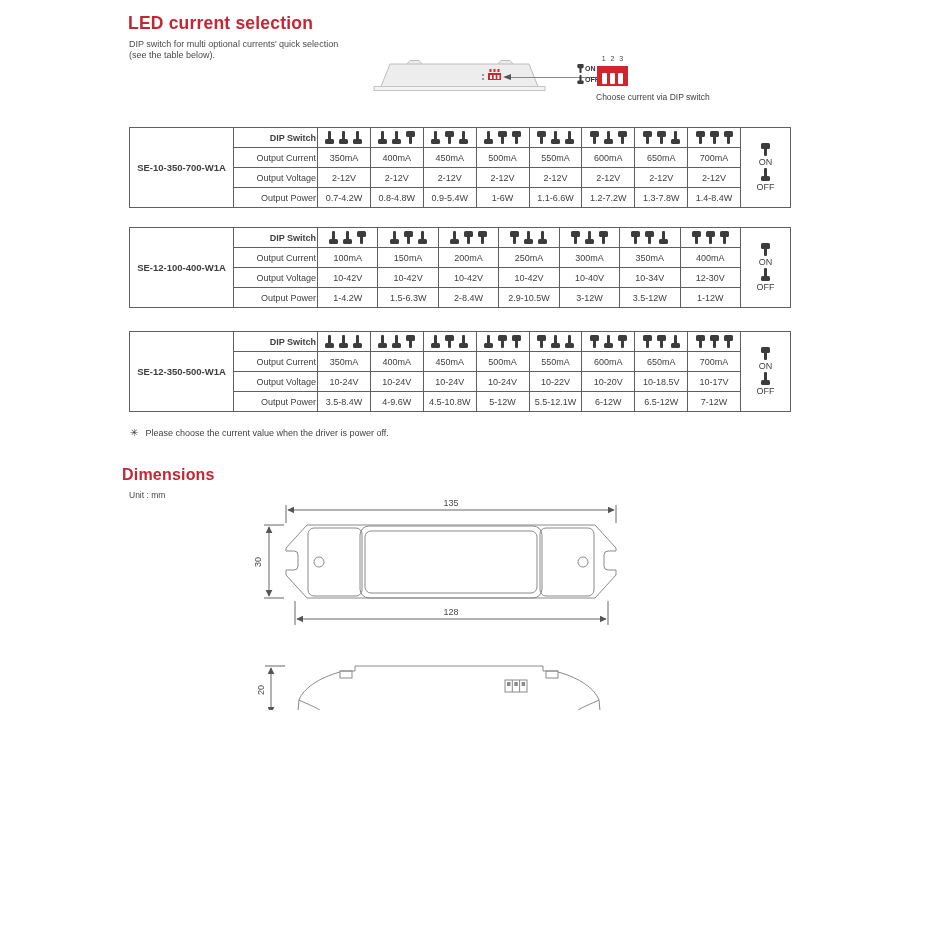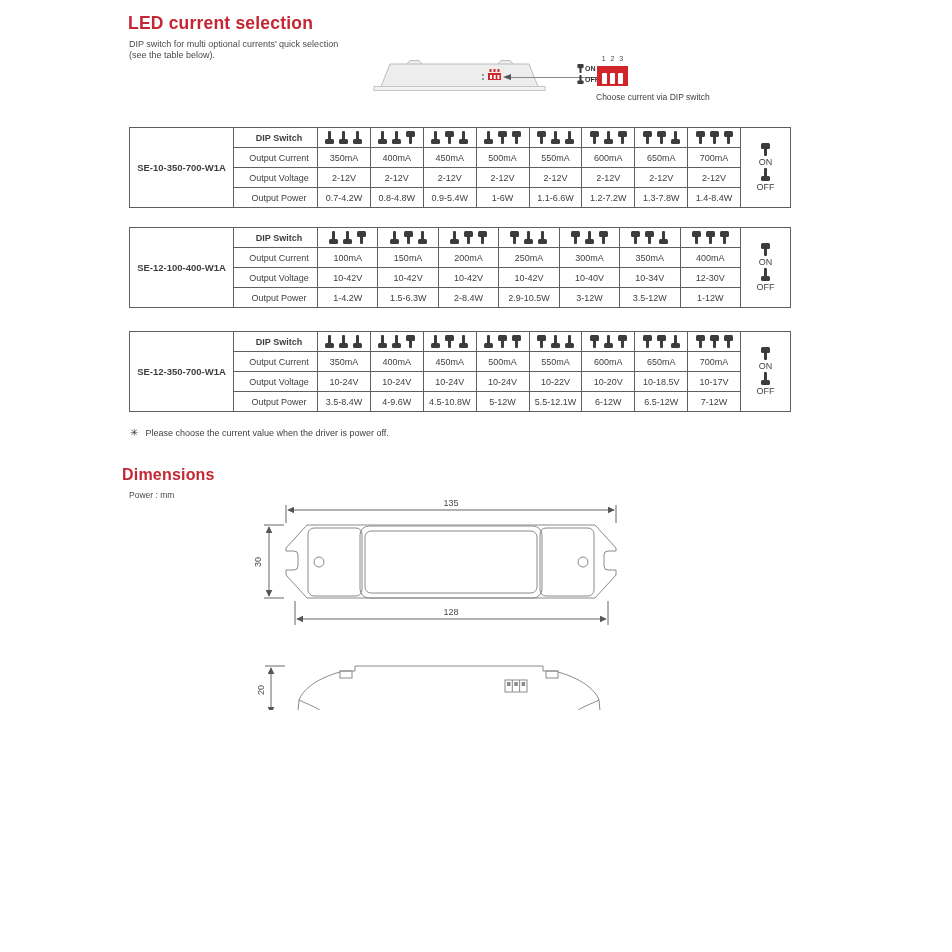--- a/index.html
+++ b/index.html
@@ -20,21 +20,21 @@
   .pin::after{content:"";position:absolute;left:0;width:9px;height:5.5px;background:#3c3c3c;border-radius:1.5px;}
   .pin.on::after{top:0;}
   .pin.off::after{bottom:0;}
   .pin.small{transform:scale(.7);transform-origin:center;}
 
   
   .tablebox{position:absolute;left:129px;width:661px;}
   .dip-table{border-collapse:collapse;table-layout:fixed;width:661px;font-size:9px;color:#3e3e3e;}
   .dip-table td{border:1px solid #5f5f5f;height:19px;text-align:center;padding:0 1px;overflow:hidden;white-space:nowrap;}
   .dip-table td.model{font-weight:700;font-size:9.5px;}
-  .dip-table td.rowlabel{text-align:center;padding-left:8px;}
+  .dip-table td.rowlabel{text-align:right;padding-left:8px;}
   .dip-table td.rowlabel.hdr{font-weight:700;}
   .dip-table .pins{display:flex;justify-content:center;gap:5px;}
   .legend-stack{display:flex;flex-direction:column;align-items:center;gap:1px;}
   .legend-stack .lg{font-size:9px;}
 
   
   .dipswitch{position:absolute;left:597px;top:66px;width:31px;height:20px;background:var(--dip-red);display:flex;justify-content:space-evenly;align-items:flex-end;padding:2px 2px 2px;box-sizing:border-box;}
   .dipswitch .slider{width:5px;height:11px;background:#fff;border-radius:1px;}
   .dipnums{position:absolute;left:597px;top:55px;width:31px;display:flex;justify-content:space-evenly;font-size:7px;color:#444;}
   .onoff-mini{position:absolute;left:576px;top:63px;font-size:7px;font-weight:700;color:#333;}
@@ -343,21 +343,21 @@
           <col style="width: 52.875px;">
           <col style="width: 52.875px;">
           <col style="width: 52.875px;">
           <col style="width: 52.875px;">
           <col style="width: 52.875px;">
           <col style="width: 52.875px;">
           <col style="width: 50px;">
         </colgroup>
         <tbody>
           <tr>
-            <td rowspan="4" class="model">SE-12-350-700-W1A</td>
+            <td rowspan="4" class="model">SE-12-350-500-W1A</td>
             <td class="rowlabel hdr">DIP Switch</td>
             <td class="dipcell">
               <span class="pins">
                 <span class="pin off"></span>
                 <span class="pin off"></span>
                 <span class="pin off"></span>
               </span>
             </td>
             <td class="dipcell">
               <span class="pins">
@@ -453,21 +453,21 @@
         </tbody>
       </table>
     </div>
 
   <div class="note">
     <span class="sym">✳</span>
     <span>Please choose the current value when the driver is power off.</span>
   </div>
 
   <div class="abs red-title t-dim">Dimensions</div>
-  <div class="abs t-unit">Power : mm</div>
+  <div class="abs t-unit">Unit : mm</div>
 
   <svg class="abs" style="left:240px;top:498px;" width="420" height="138">
     <defs>
       <marker id="arr" viewBox="0 0 10 10" refX="9" refY="5" markerWidth="7" markerHeight="7" orient="auto-start-reverse">
         <path d="M0 0 L10 5 L0 10 Z" fill="#555"></path>
       </marker>
     </defs>
     <g stroke="#8a8a8a" fill="none" stroke-width="1">
       <path d="M67 27 H355 L376 50 V53 H368 Q364 53 364 57 V68 Q364 72 368 72 H376 V77 L355 100 H67 L46 77 V72 H54 Q58 72 58 68 V57 Q58 53 54 53 H46 V50 Z"></path>
       <rect x="68" y="30" width="54" height="68" rx="6"></rect>

